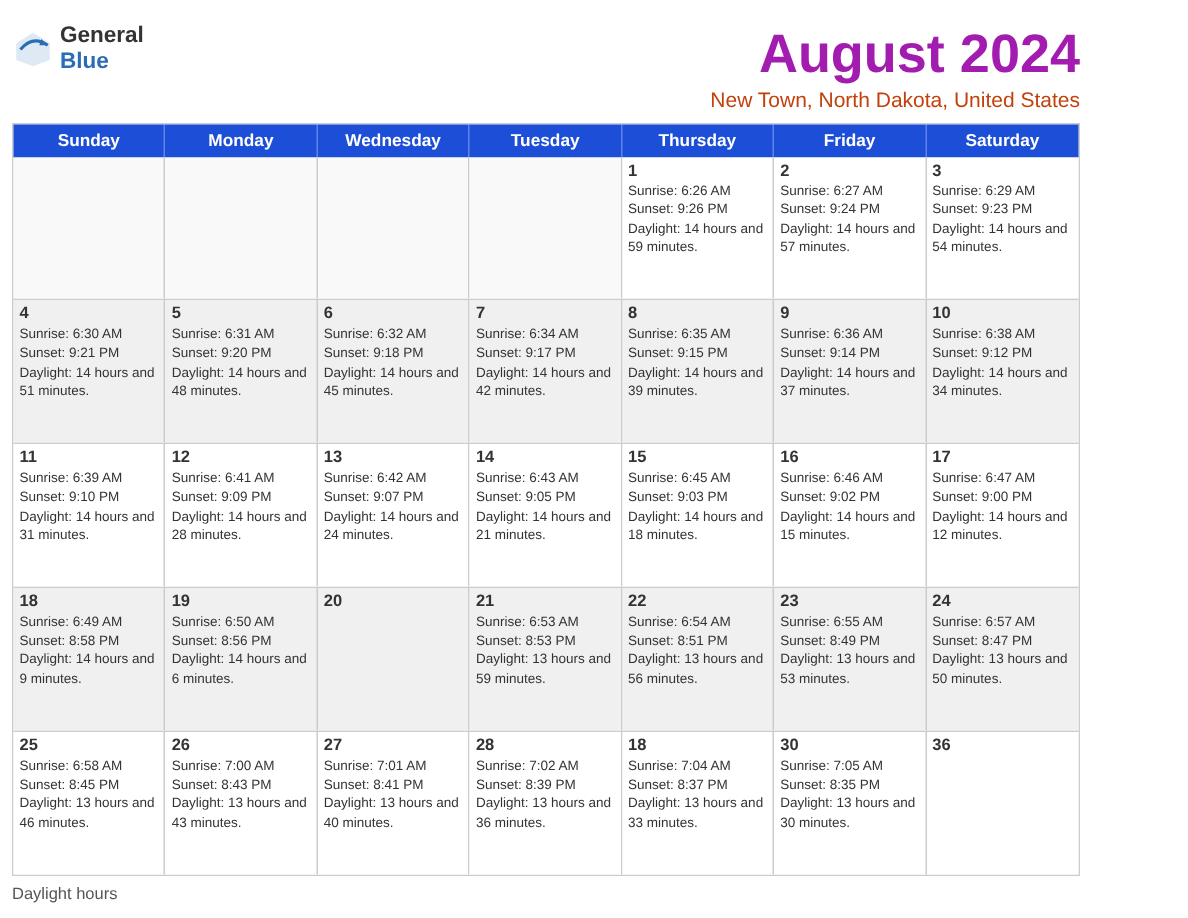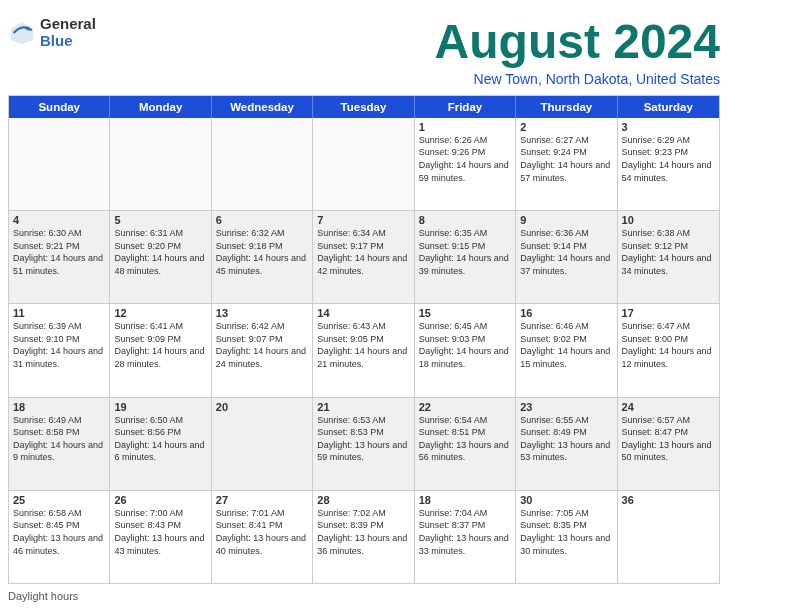--- a/index.html
+++ b/index.html
@@ -44,28 +44,28 @@
       color: #2a6db5;
     }
     .logo-icon {
       width: 28px;
       height: 28px;
     }
     .title-block {
       text-align: right;
     }
     .main-title {
-      font-size: 48px;
-      font-weight: bold;
-      color: #0f766e;
+      font-size: 36px;
+      font-weight: bold;
+      color: #a21caf;
       line-height: 1.1;
     }
     .subtitle {
       font-size: 14px;
-      color: #1d4ed8;
+      color: #c2410c;
       margin-top: 2px;
     }
     .calendar {
       flex: 1;
       display: flex;
       flex-direction: column;
       border: 1px solid #ccc;
     }
     .cal-header-row {
       display: grid;
@@ -143,22 +143,22 @@
       <div class="subtitle">New Town, North Dakota, United States</div>
     </div>
   </div>
 
   <div class="calendar">
     <div class="cal-header-row">
     <div class="cal-header-cell">Sunday</div>
         <div class="cal-header-cell">Monday</div>
         <div class="cal-header-cell">Wednesday</div>
         <div class="cal-header-cell">Tuesday</div>
+        <div class="cal-header-cell">Thursday</div>
         <div class="cal-header-cell">Friday</div>
-        <div class="cal-header-cell">Thursday</div>
         <div class="cal-header-cell">Saturday</div>
       </div>
     <div class="cal-body">
     <div class="cal-row">
           <div class="cal-cell empty"></div>
           <div class="cal-cell empty"></div>
           <div class="cal-cell empty"></div>
           <div class="cal-cell empty"></div>
           <div class="cal-cell">
             <span class="day-num">1</span>

